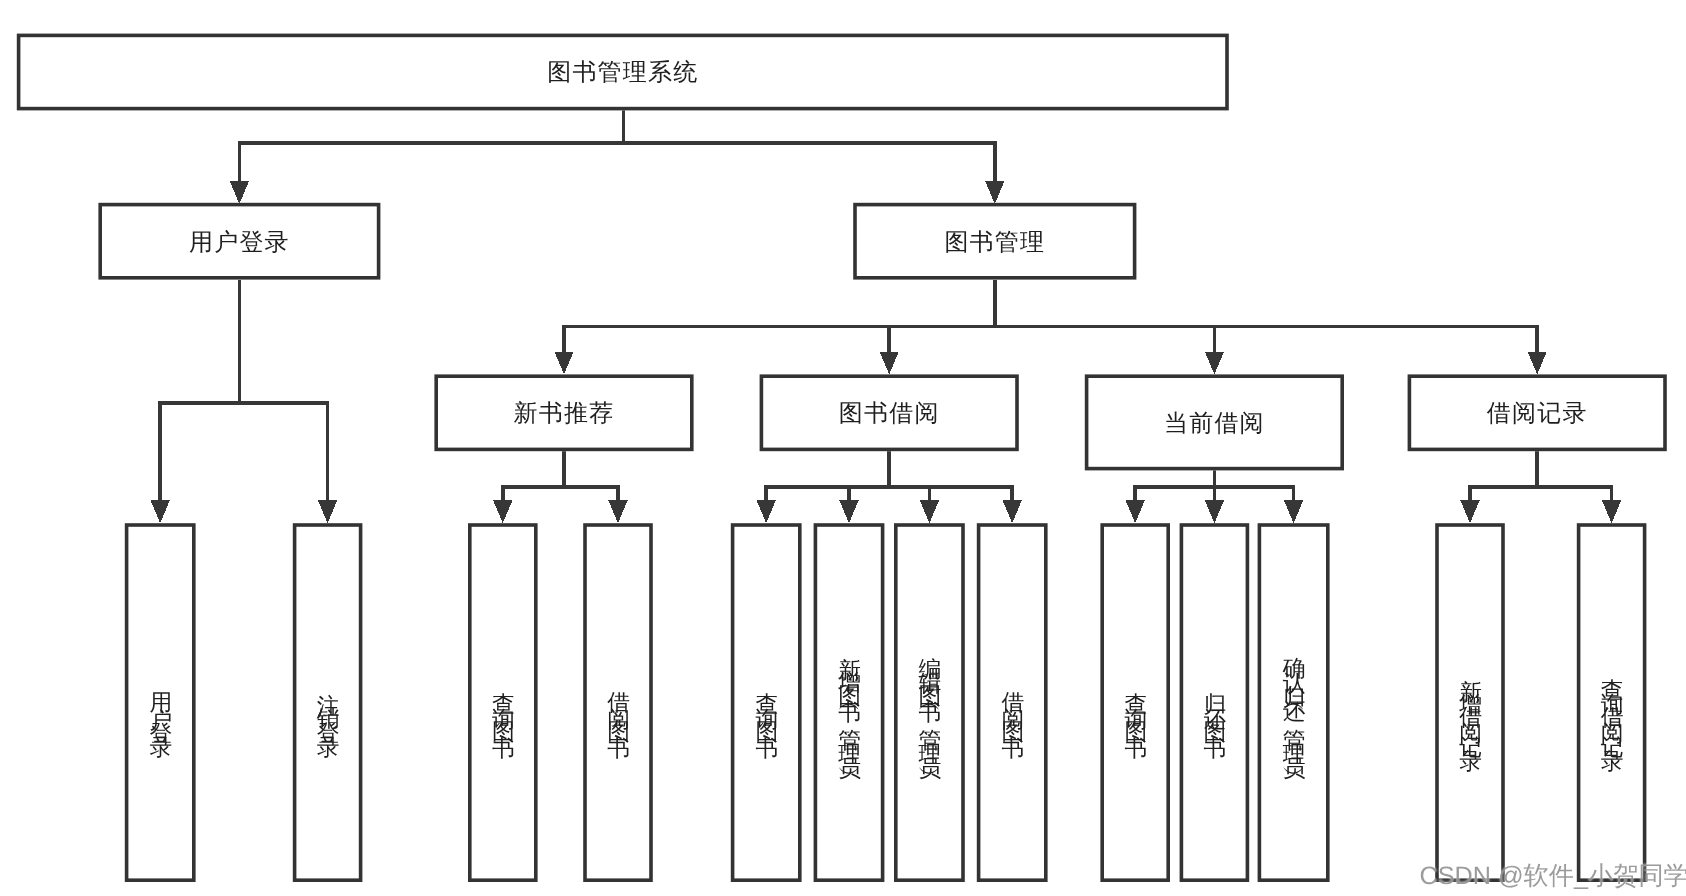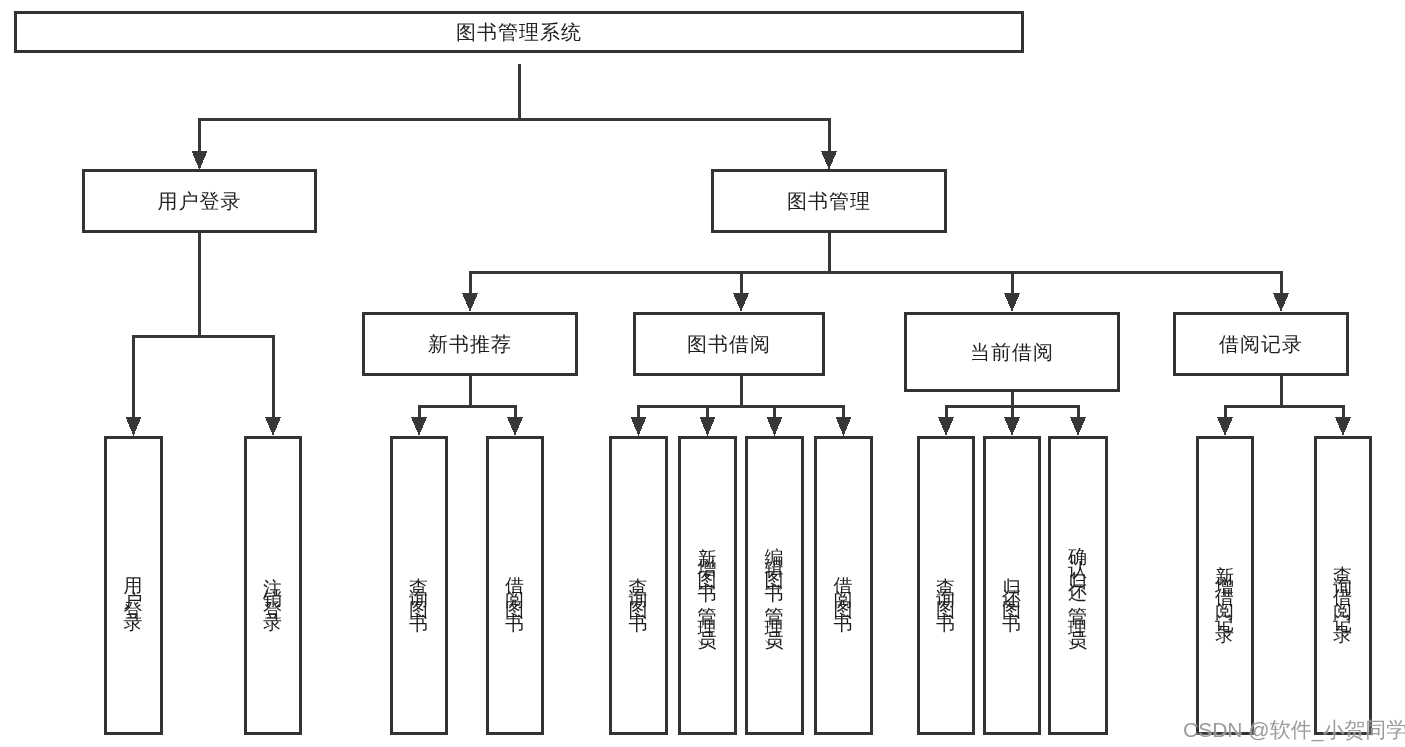--- a/index.html
+++ b/index.html
@@ -132,41 +132,41 @@
     <g fill="none">
       <line x1="1281" y1="376" x2="1281" y2="407.5"></line>
       <line x1="1223.5" y1="406" x2="1344.5" y2="406"></line>
       <line x1="1225" y1="406" x2="1225" y2="418"></line>
       <line x1="1343" y1="406" x2="1343" y2="418"></line>
     </g>
     <polygon stroke="none" points="1217,417 1233,417 1225,436"></polygon>
     <polygon stroke="none" points="1335,417 1351,417 1343,436"></polygon>
   </svg>
 
-  <div class="node" style="left:14px;top:11px;width:1010px;height:42px">
+  <div class="node" style="left:14px;top:28px;width:1010px;height:64px">
     <span class="htext">图书管理系统</span>
   </div>
 
   <div class="node" style="left:82px;top:169px;width:235px;height:64px">
     <span class="htext">用户登录</span>
   </div>
   <div class="node" style="left:362px;top:312px;width:216px;height:64px">
     <span class="htext">新书推荐</span>
   </div>
 
   <div class="node" style="left:711px;top:169px;width:236px;height:64px">
     <span class="htext">图书管理</span>
   </div>
-  <div class="node" style="left:633px;top:312px;width:192px;height:64px">
+  <div class="node" style="left:633px;top:312px;width:216px;height:64px">
     <span class="htext">图书借阅</span>
   </div>
   <div class="node" style="left:904px;top:312px;width:216px;height:80px">
     <span class="htext">当前借阅</span>
   </div>
-  <div class="node" style="left:1173px;top:312px;width:176px;height:64px">
+  <div class="node" style="left:1173px;top:312px;width:216px;height:64px">
     <span class="htext">借阅记录</span>
   </div>
 
   <div class="node" style="left:104px;top:436px;width:59px;height:299px">
     <span class="vtext">用户登录</span>
   </div>
   <div class="node" style="left:244px;top:436px;width:58px;height:299px">
     <span class="vtext">注销登录</span>
   </div>
 

